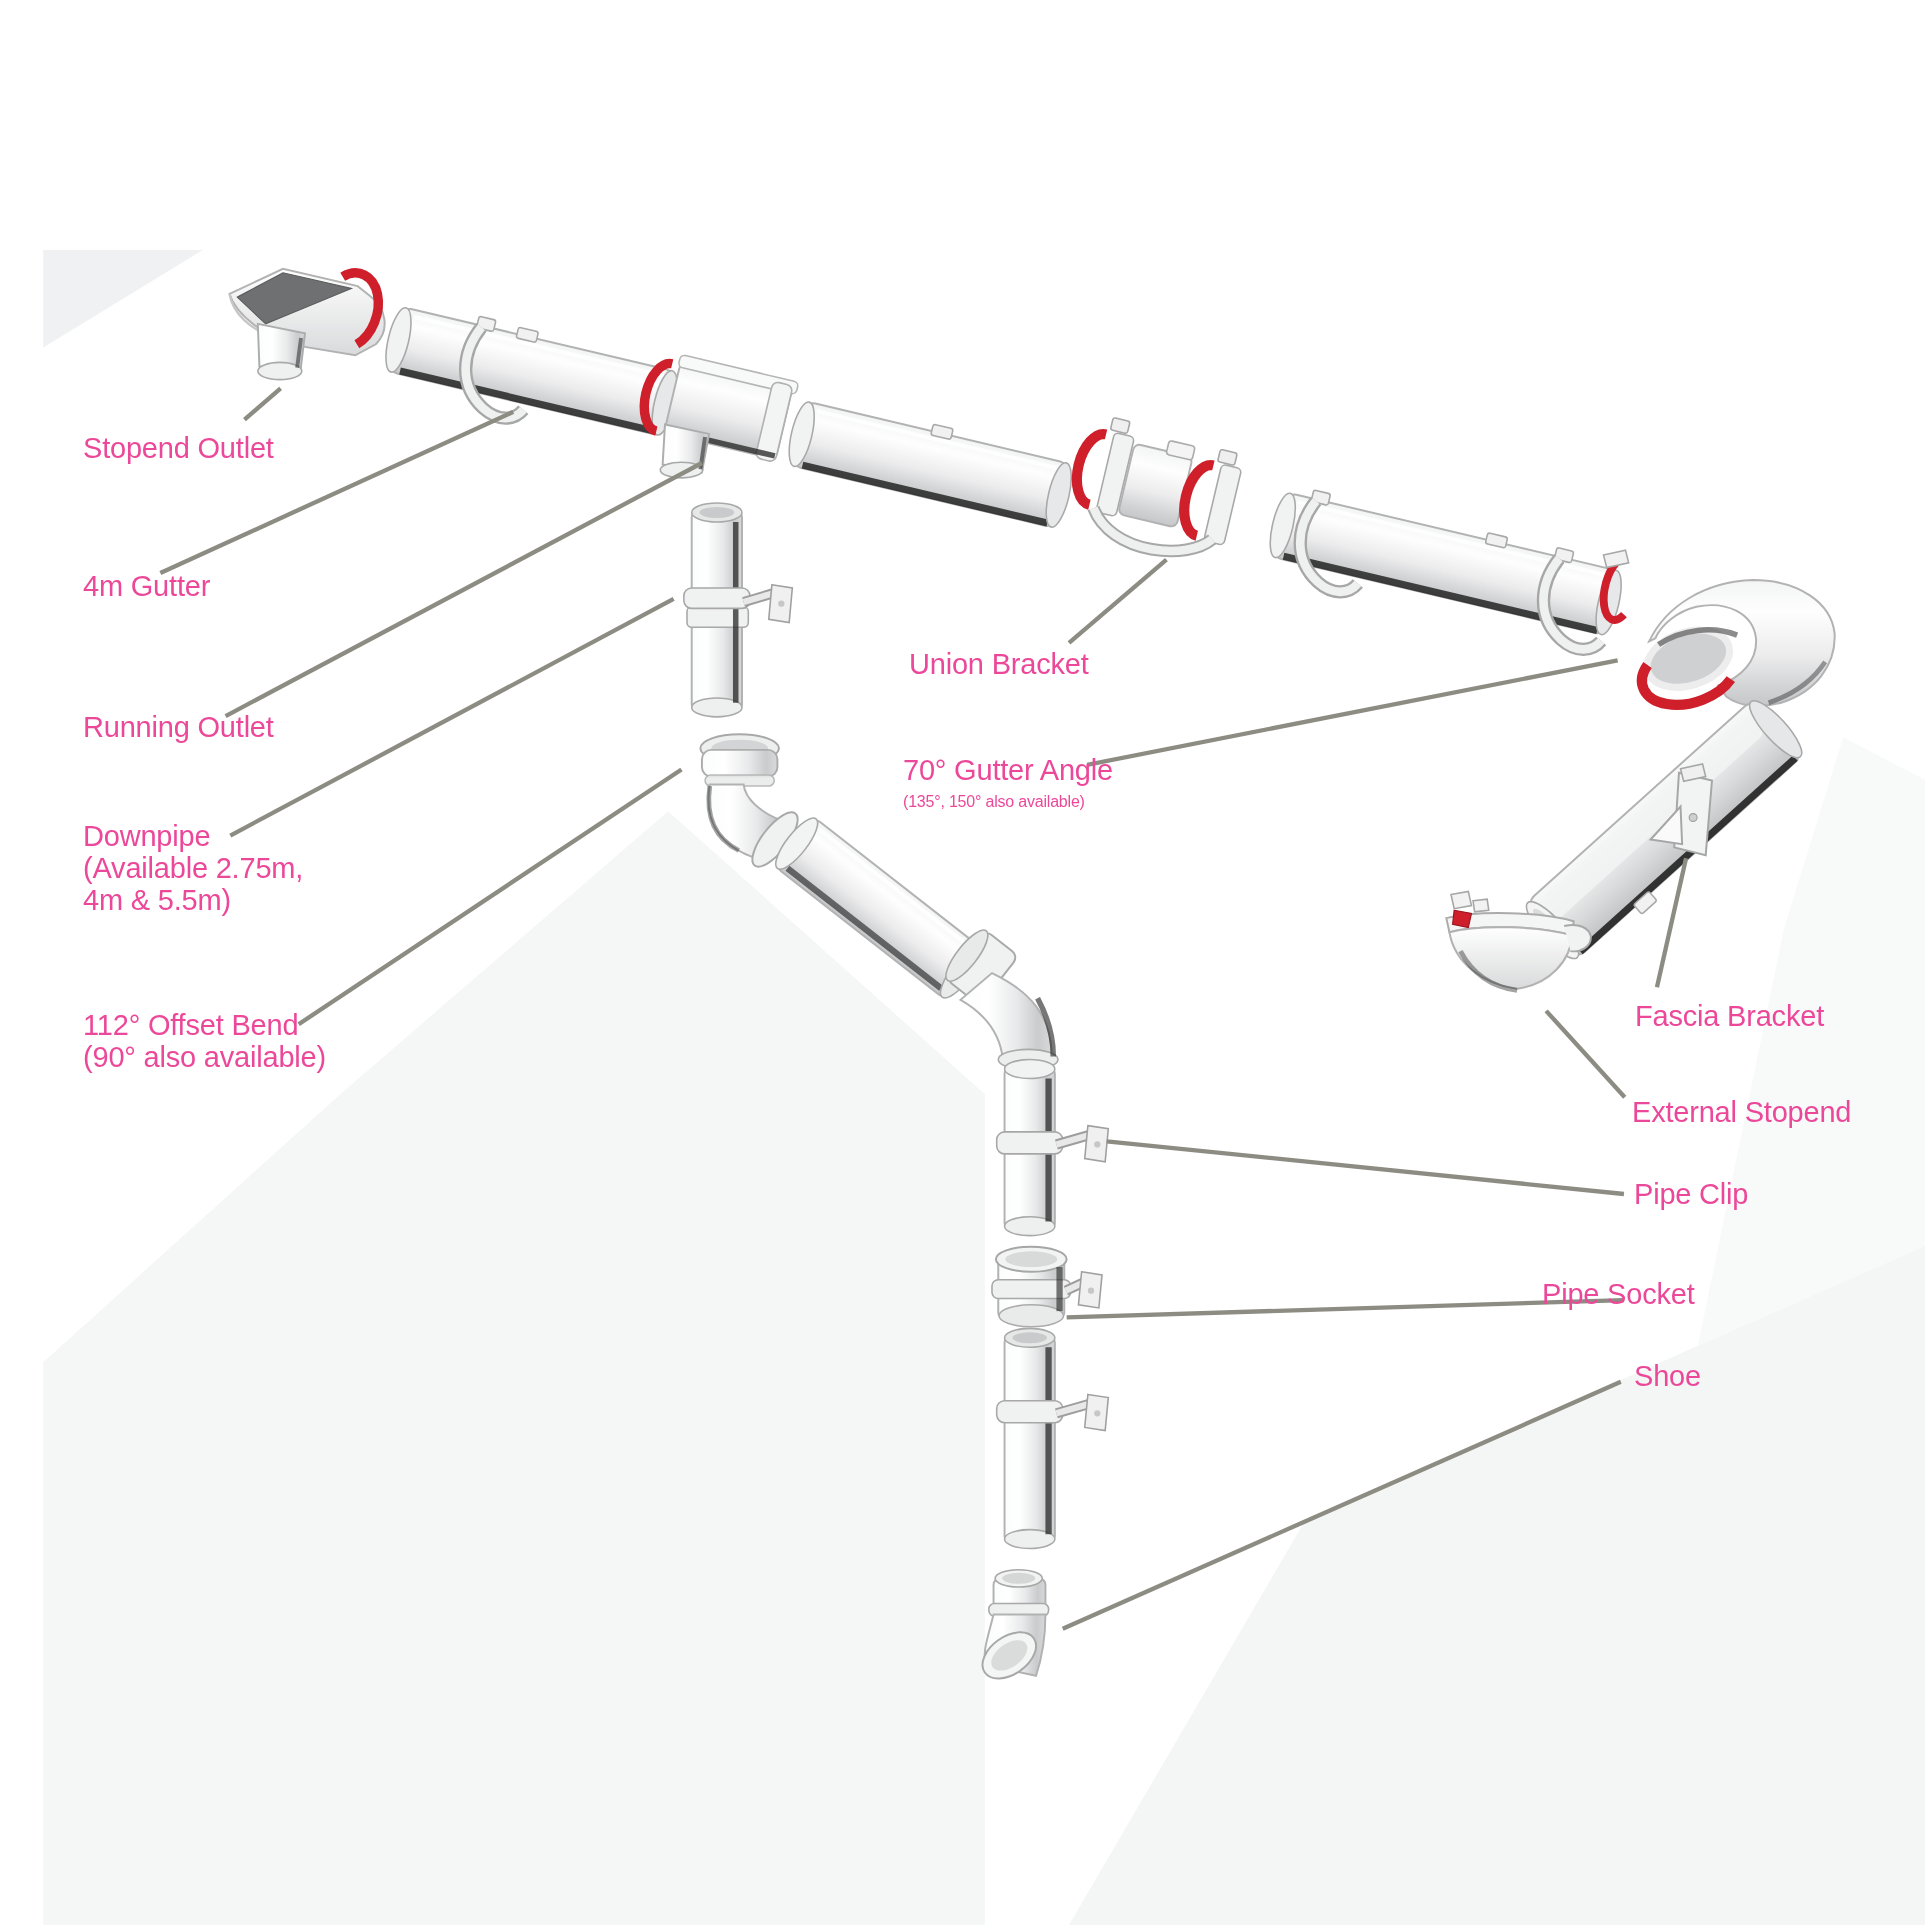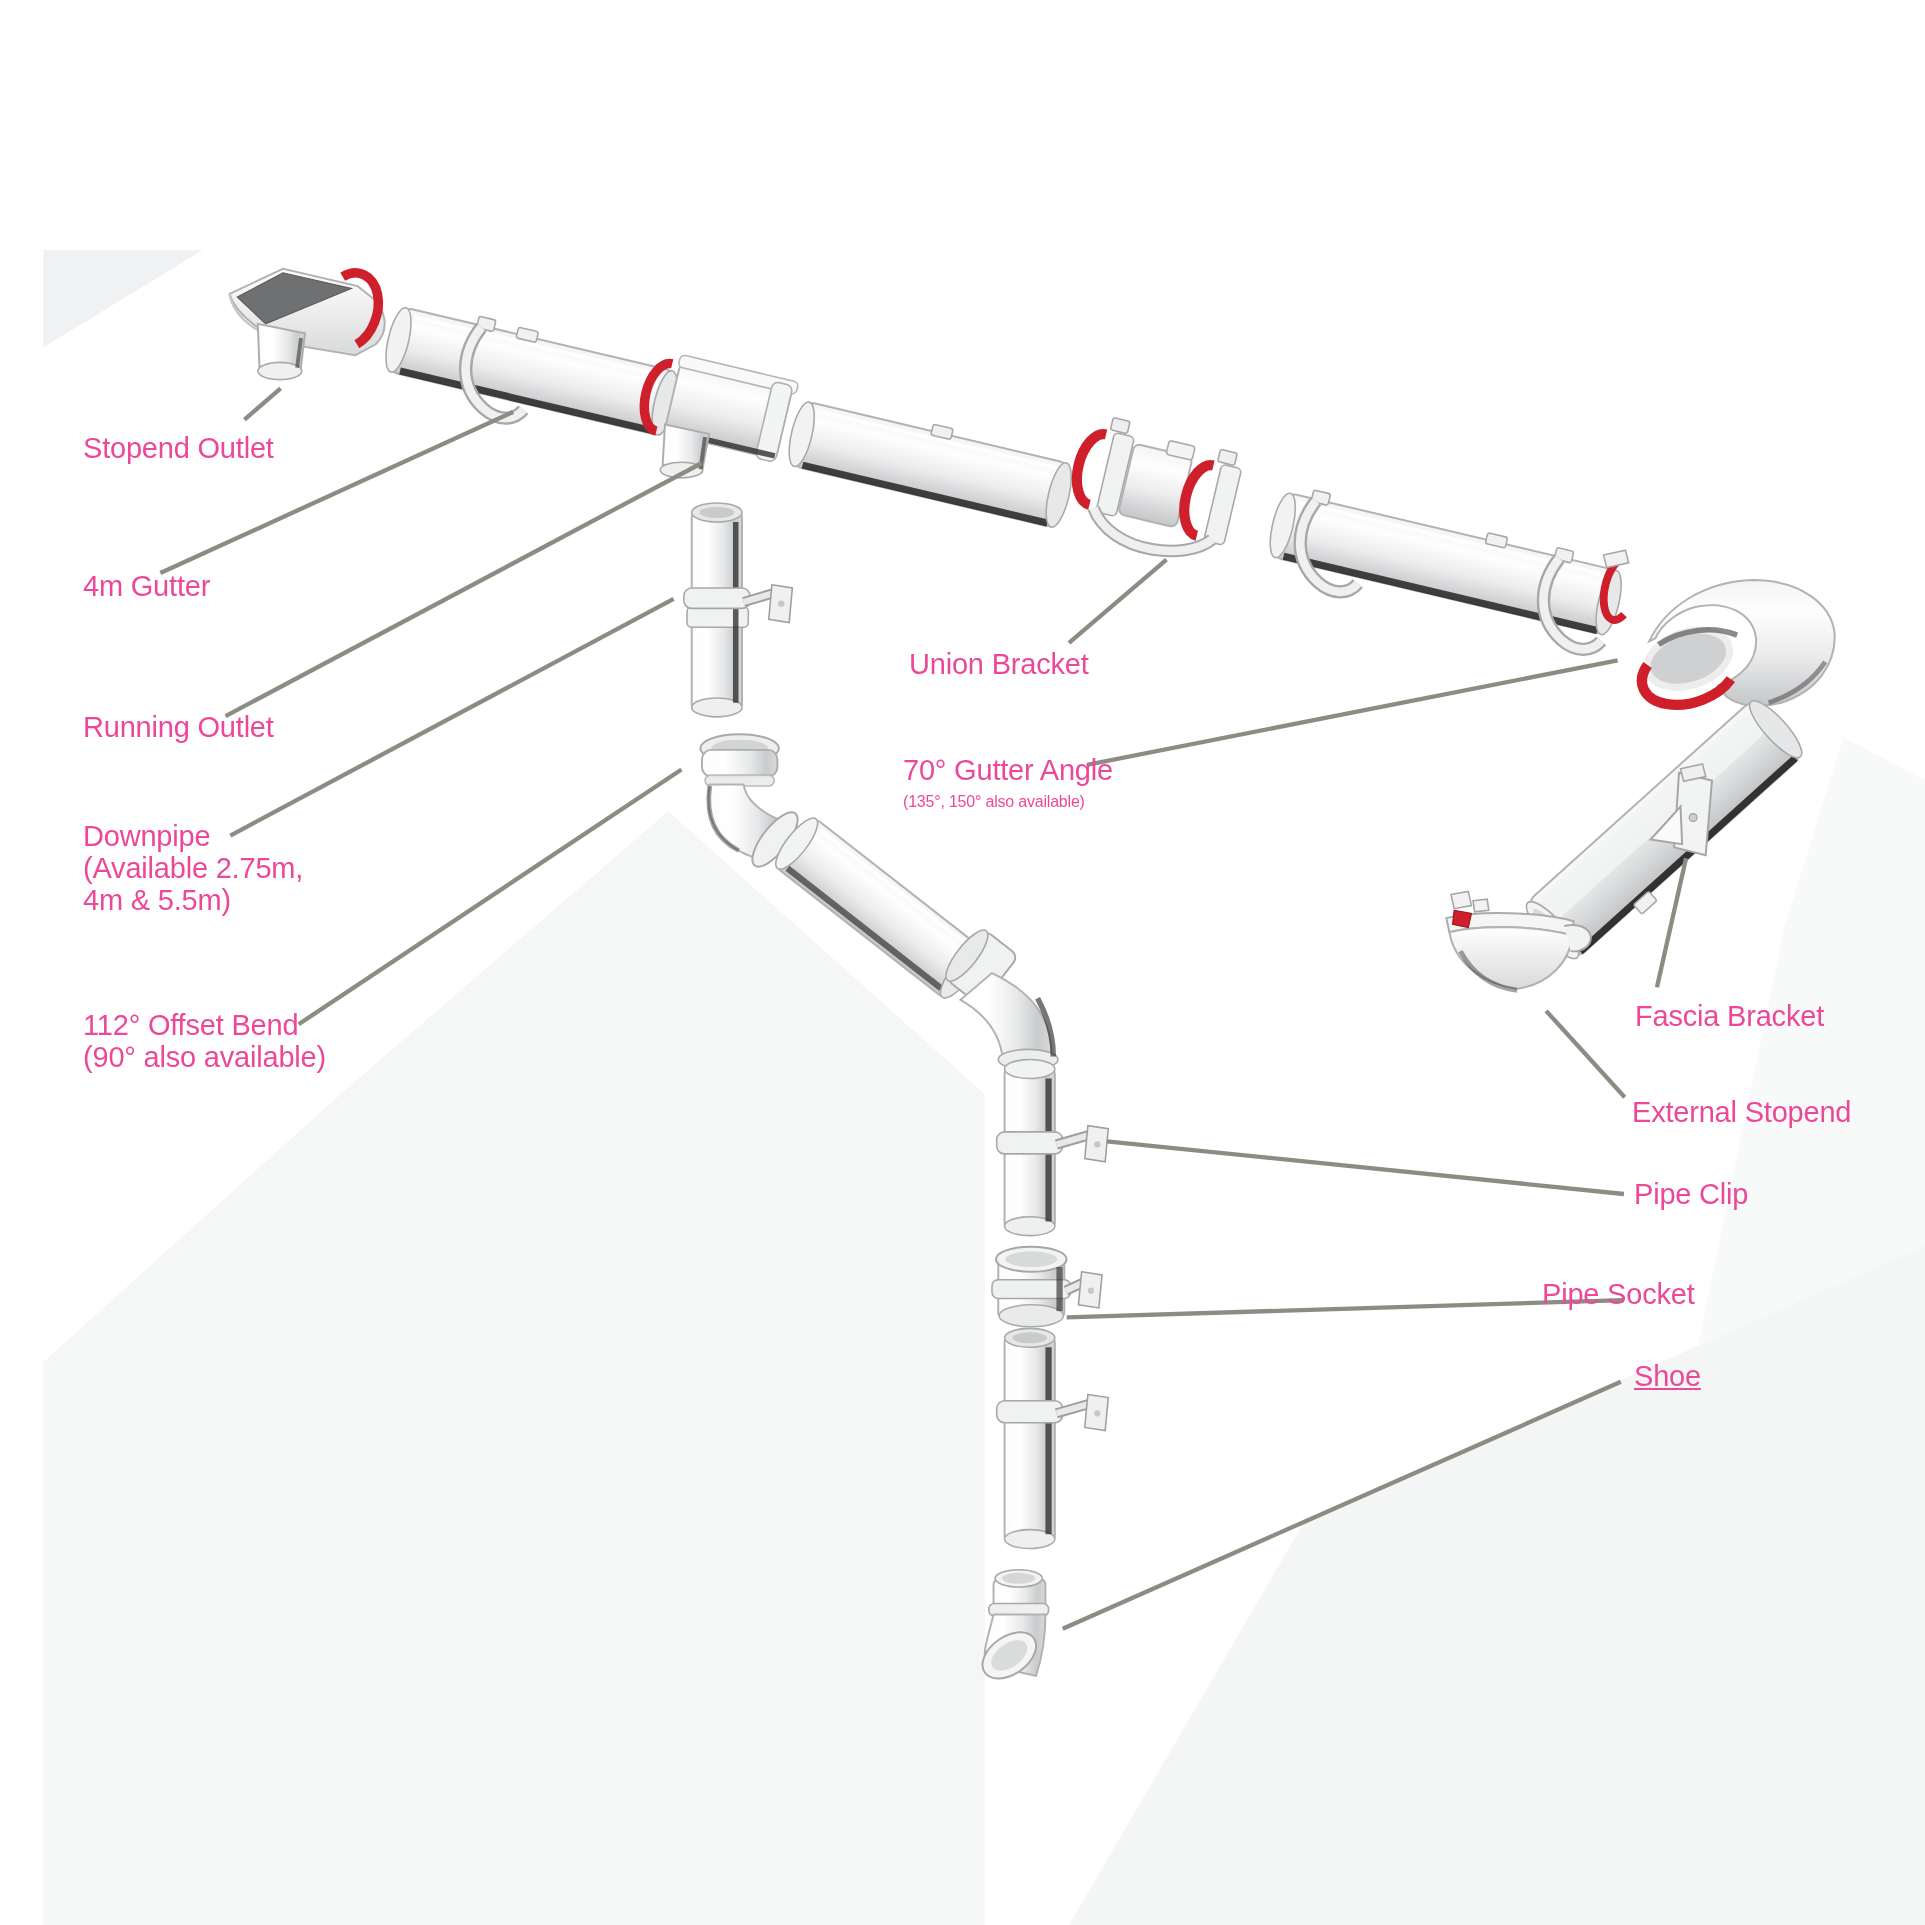--- a/index.html
+++ b/index.html
@@ -328,18 +328,18 @@
 </div>
 <div class="label" style="left:1632px;top:1096px;">
   <div>External Stopend</div>
 </div>
 <div class="label" style="left:1634px;top:1178px;">
   <div>Pipe Clip</div>
 </div>
 <div class="label" style="left:1542px;top:1278px;">
   <div>Pipe Socket</div>
 </div>
-<div class="label" style="left:1634px;top:1360px;text-decoration:underline;">
+<div class="label" style="left:1634px;top:1360px;">
   <div>Shoe</div>
 </div>
 
 </div>
 
 
 </body></html>

